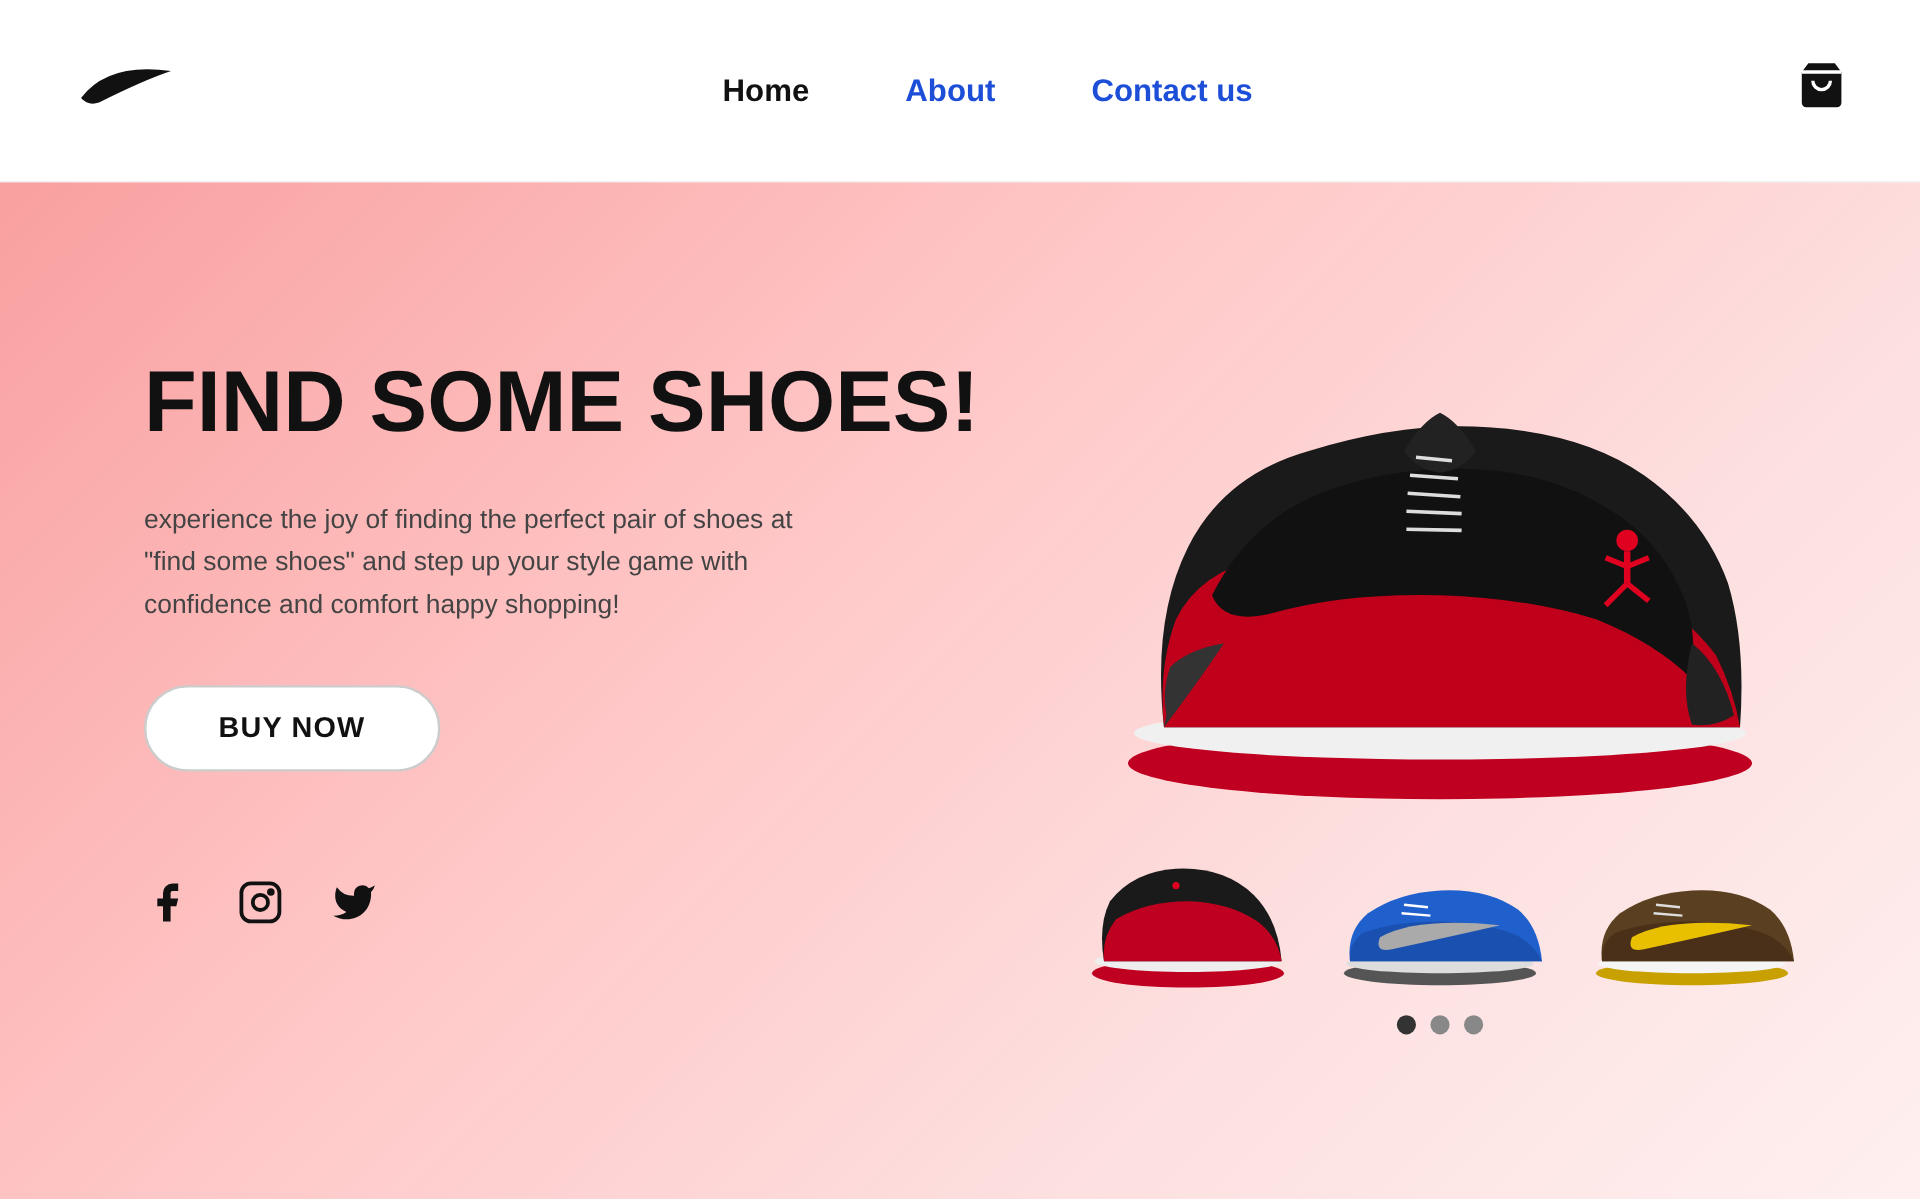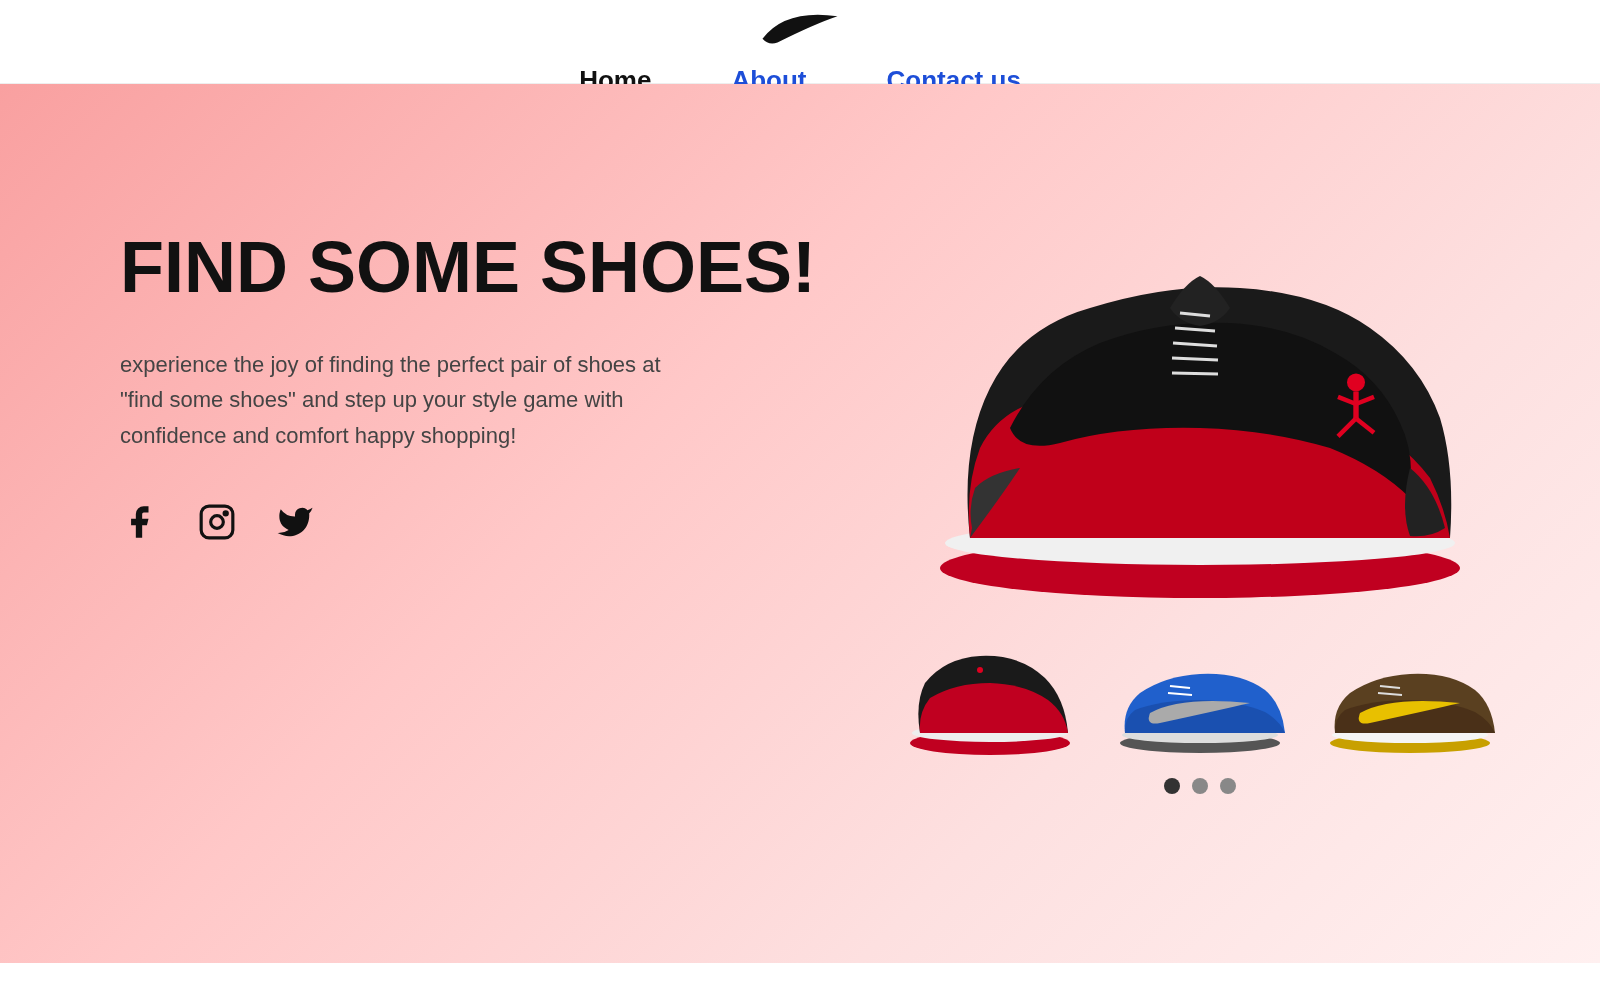--- a/index.html
+++ b/index.html
@@ -4,24 +4,23 @@
   <style>
     * { margin: 0; padding: 0; box-sizing: border-box; }
     body { font-family: 'Arial', sans-serif; background: #fff; width: 1600px; min-height: 999px; overflow-x: hidden; }
 
     
     .navbar {
       display: flex;
       align-items: center;
       justify-content: space-between;
       padding: 0 60px;
-      height: 84px;
+      height: 152px;
       background: #fff;
       border-bottom: 1px solid #eee;
-      flex-direction: column;
     }
     .navbar-logo {
       font-size: 60px;
       font-weight: 900;
       color: #111;
       line-height: 1;
     }
     .navbar-logo svg {
       width: 90px;
       height: 55px;
@@ -207,20 +206,21 @@
       <line x1="3" y1="6" x2="21" y2="6" stroke="#fff" stroke-width="1.5"></line>
       <path d="M16 10a4 4 0 01-8 0" fill="none" stroke="#fff" stroke-width="1.5"></path>
     </svg>
   </div>
 </nav>
 
 <section class="hero">
   <div class="hero-left">
     <h1 class="hero-title">FIND SOME SHOES!</h1>
     <p class="hero-desc">experience the joy of finding the perfect pair of shoes at "find some shoes" and step up your style game with confidence and comfort happy shopping!</p>
+    <button class="hero-btn">BUY NOW</button>
 
     <div class="hero-socials">
 
       <div class="social-icon">
         <svg class="fb-icon" viewBox="0 0 24 24" fill="#111" xmlns="http://www.w3.org/2000/svg">
           <path d="M18 2h-3a5 5 0 00-5 5v3H7v4h3v8h4v-8h3l1-4h-4V7a1 1 0 011-1h3z"></path>
         </svg>
       </div>
 
       <div class="social-icon">

